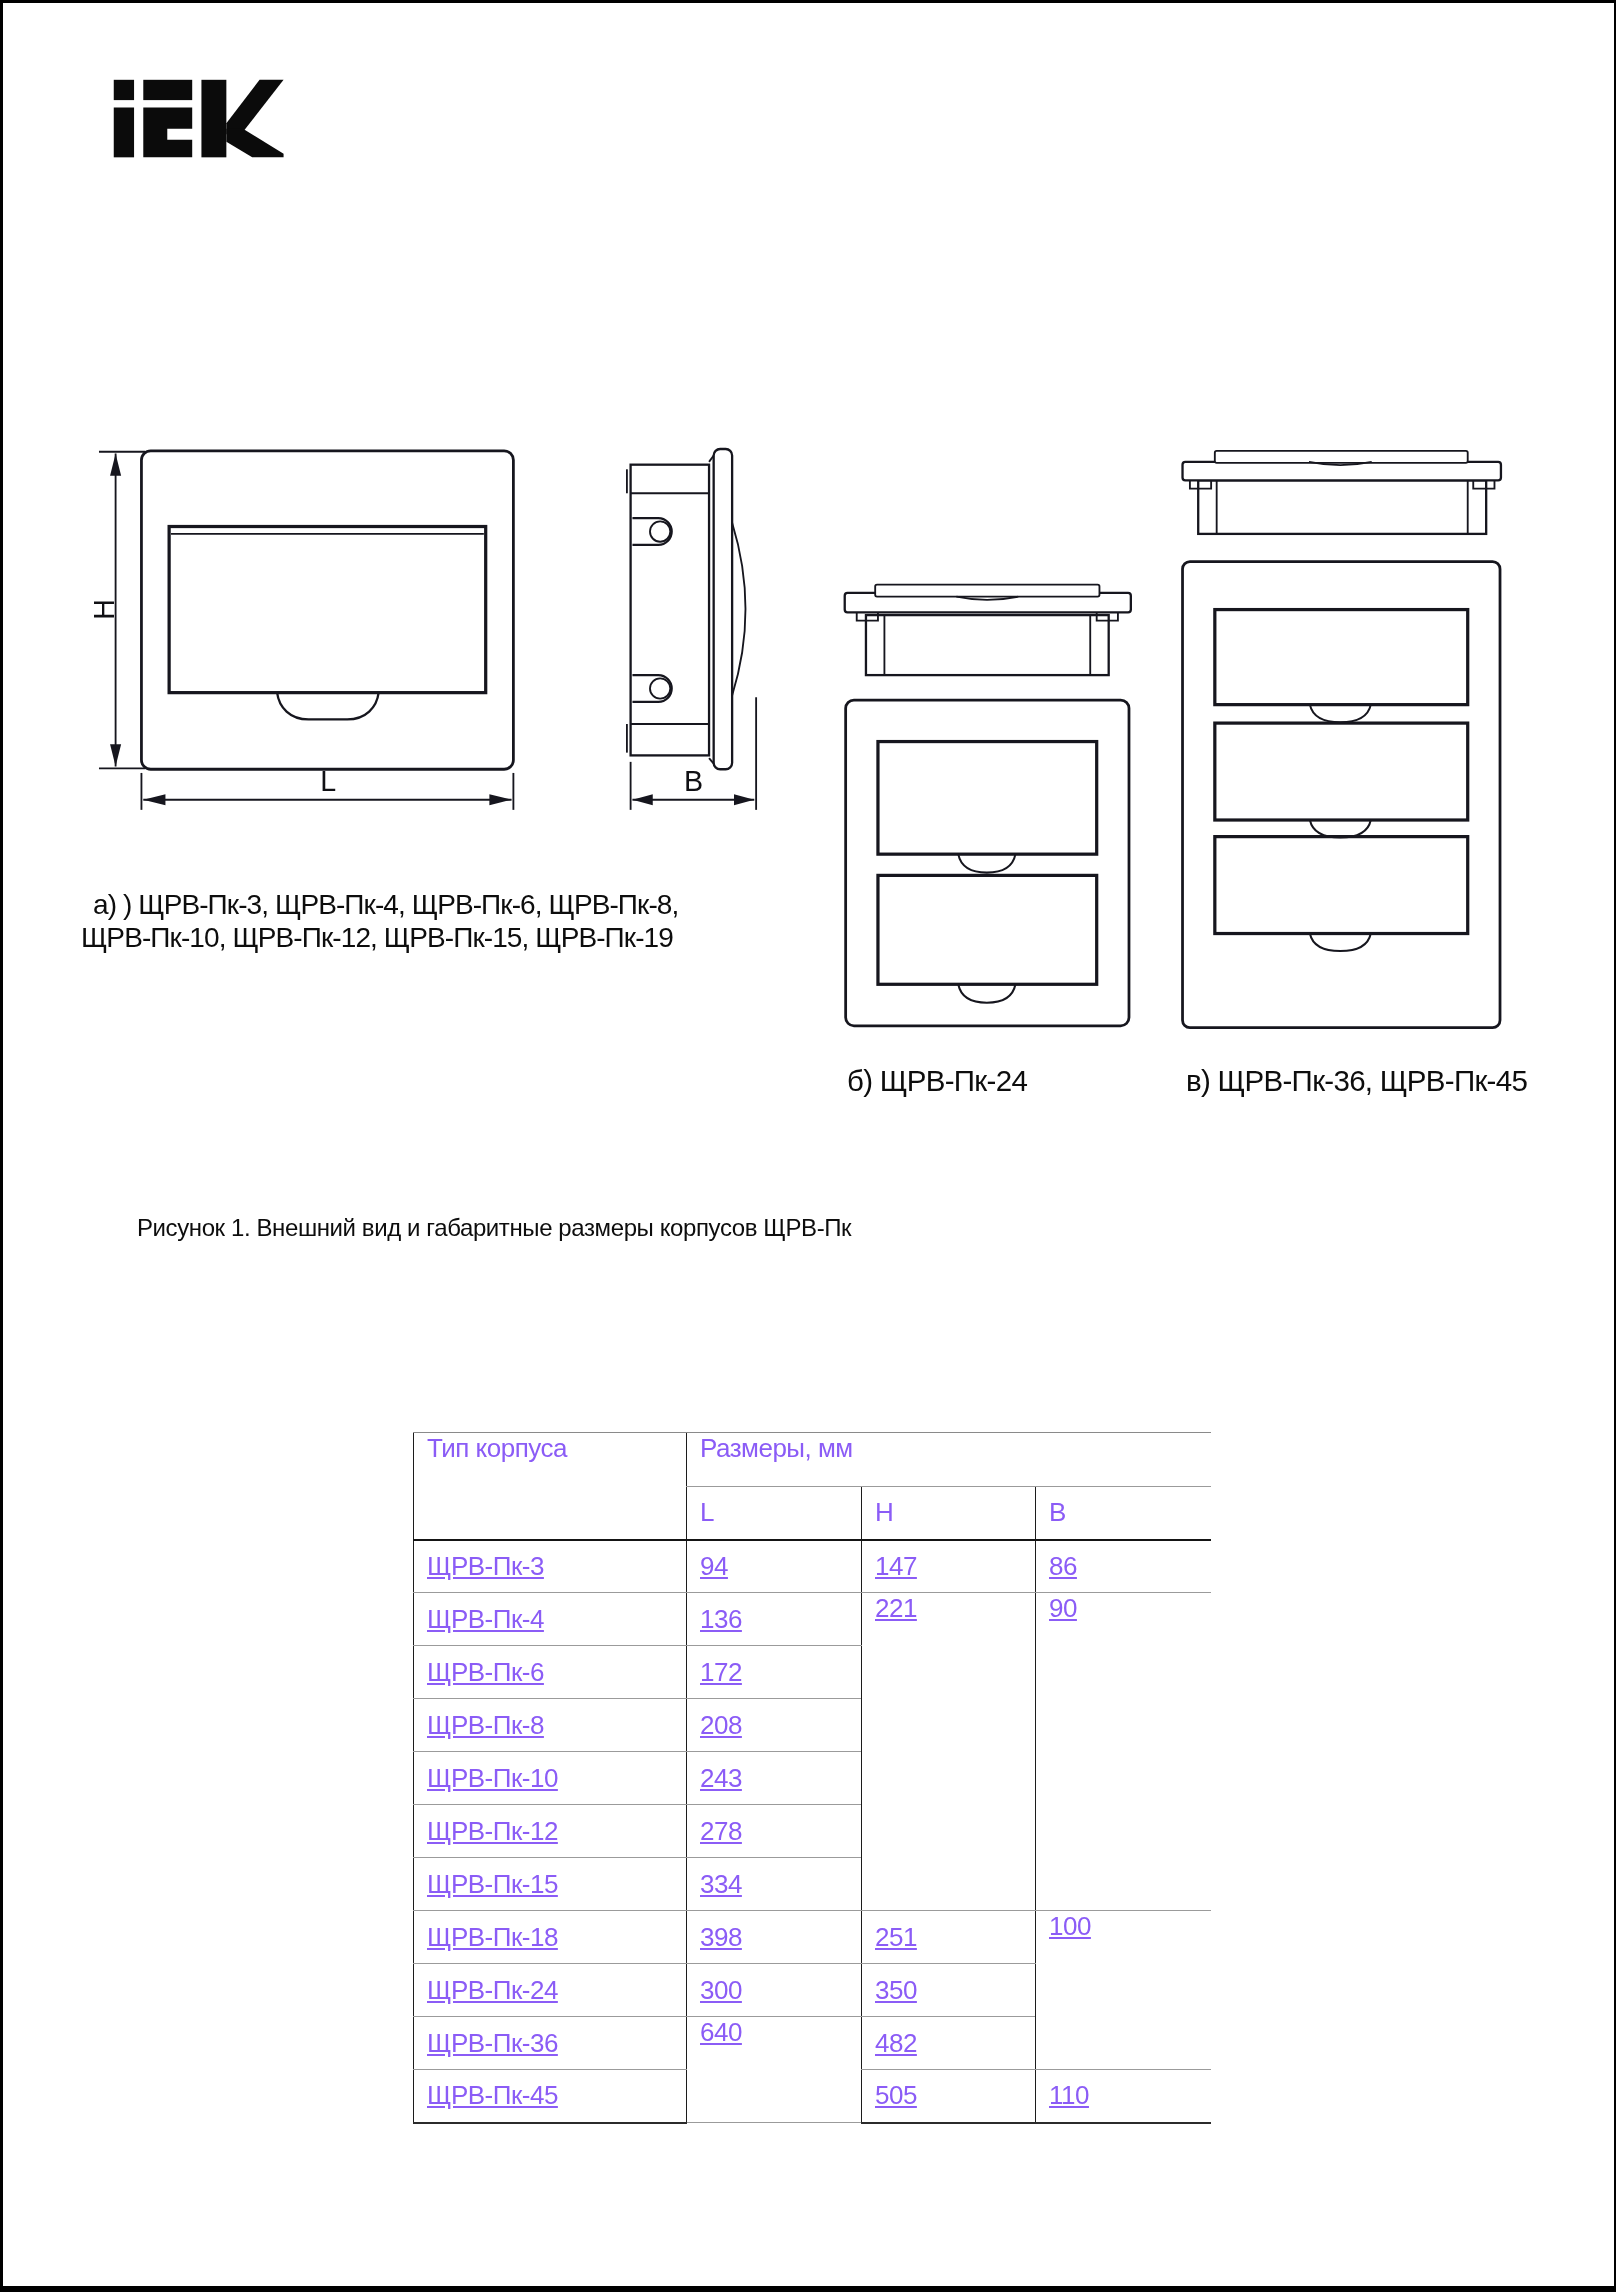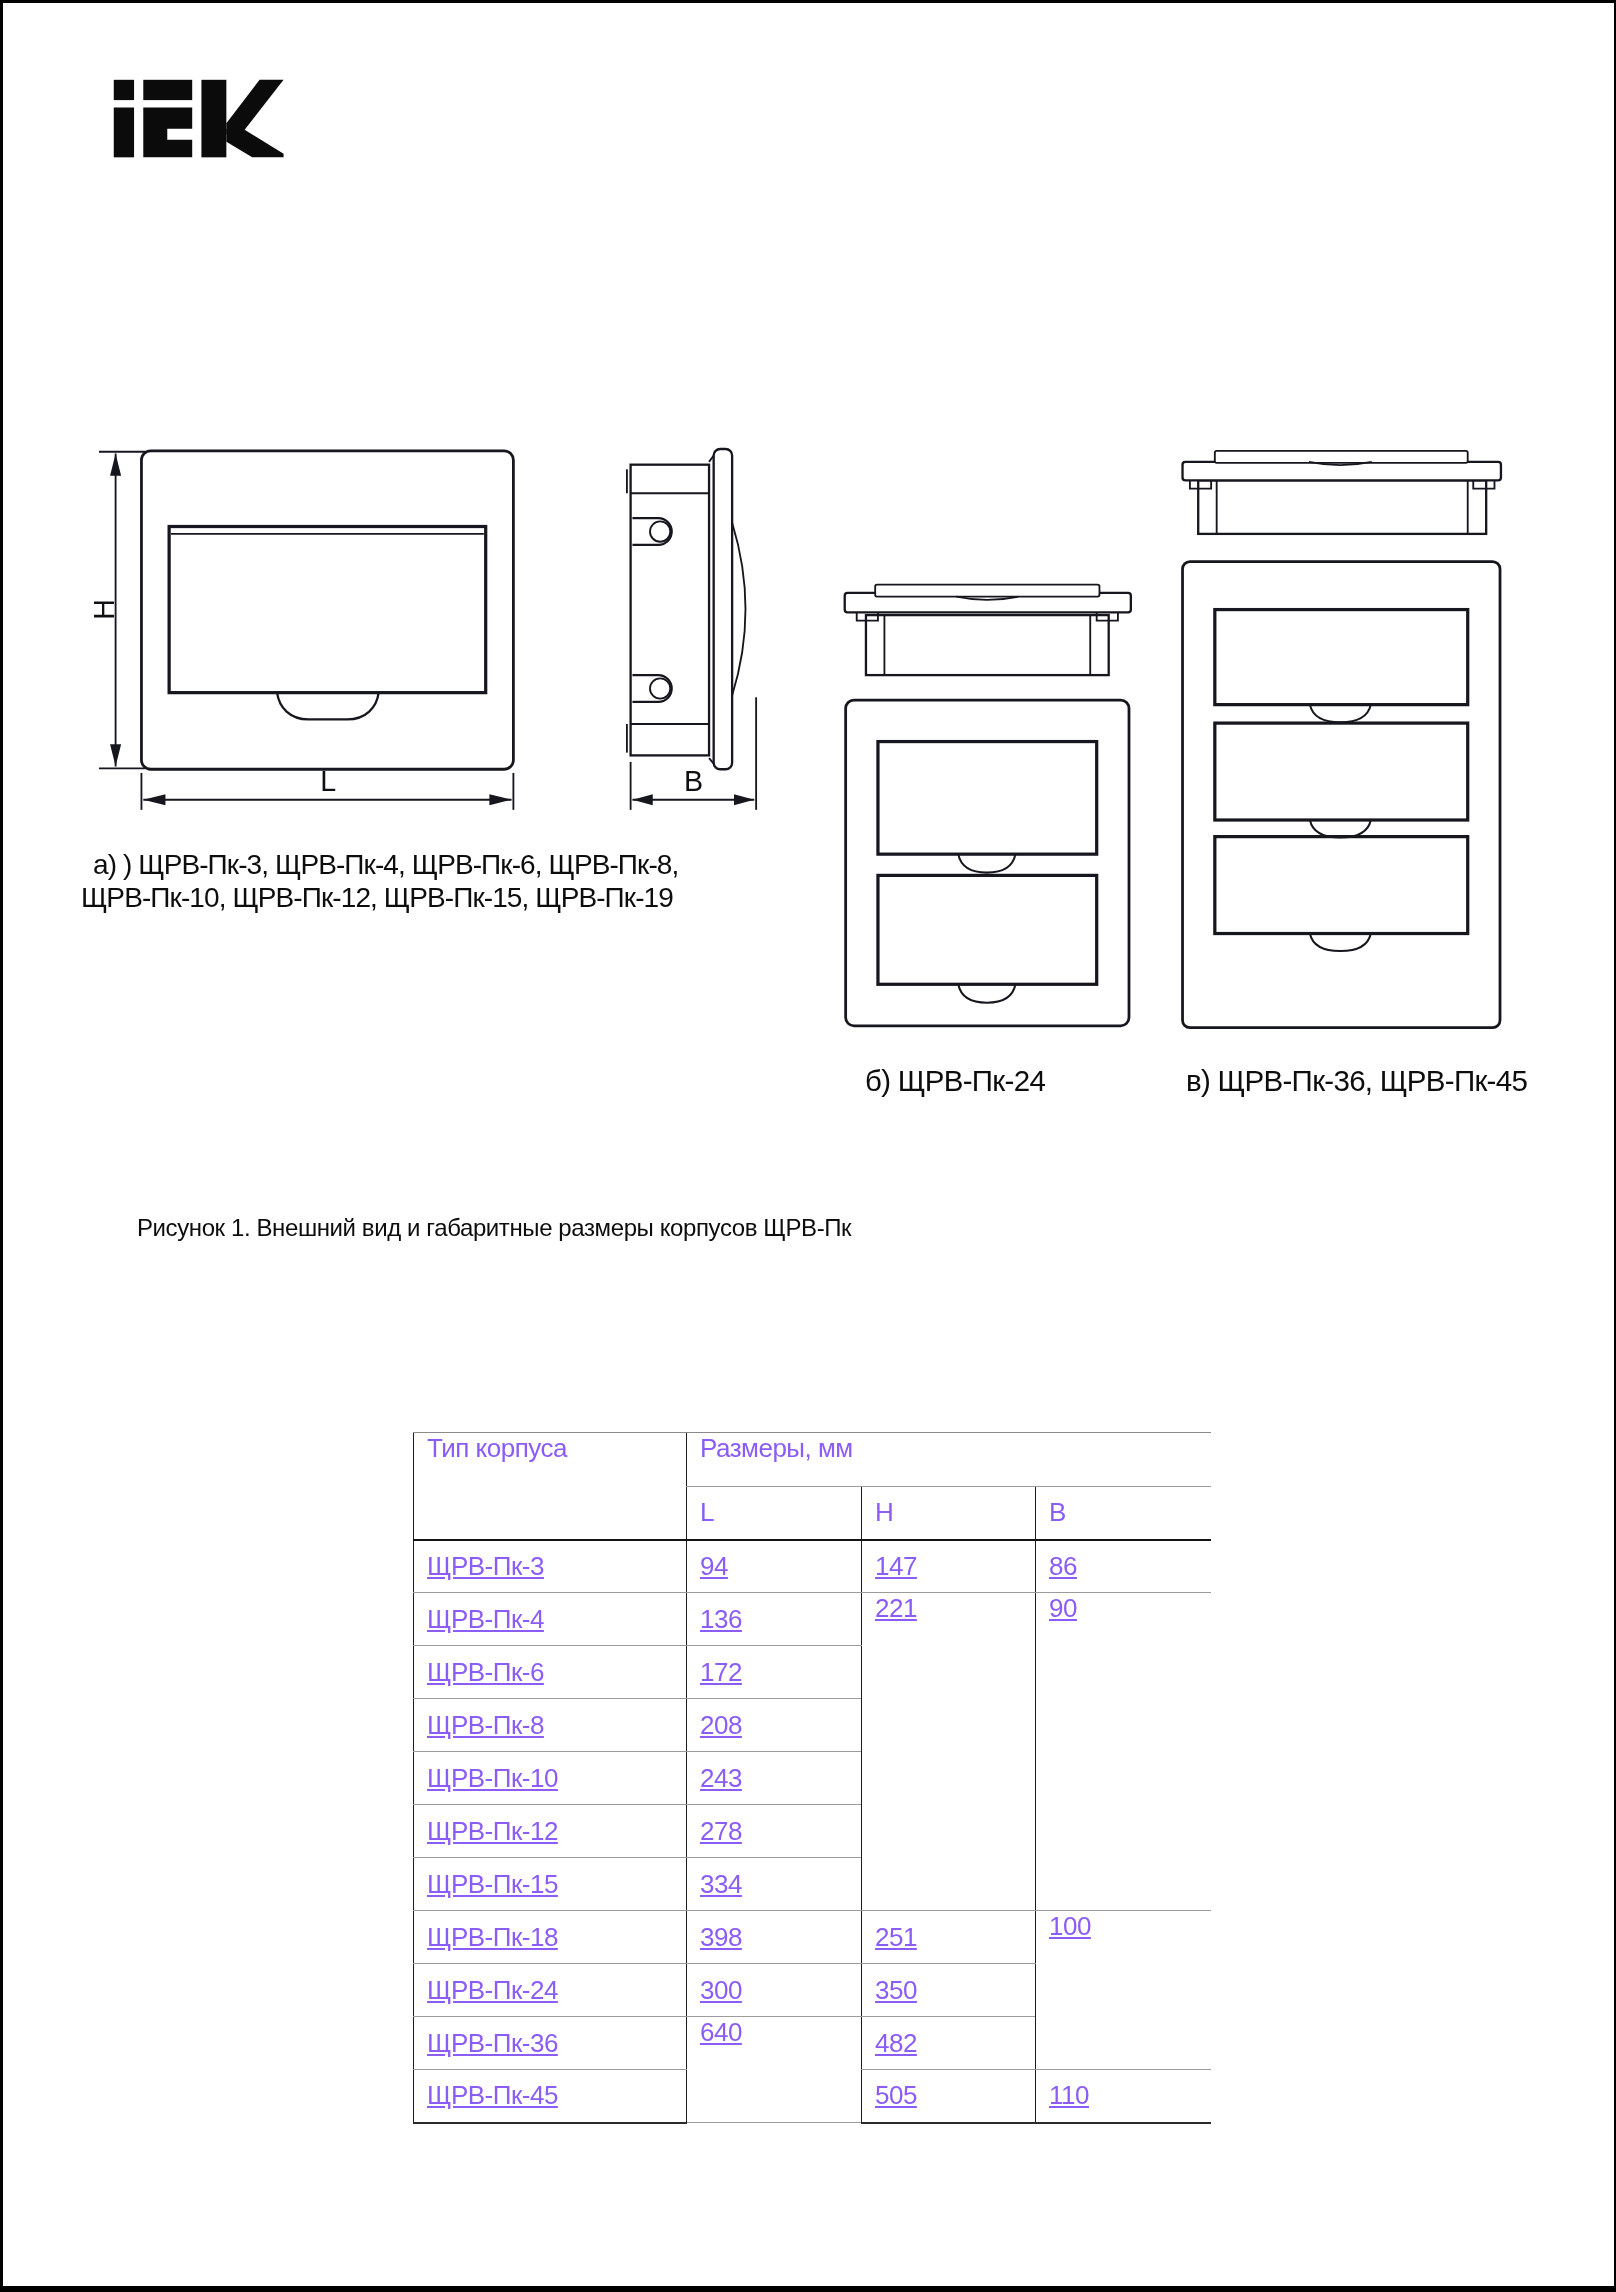--- a/index.html
+++ b/index.html
@@ -153,26 +153,26 @@
       <rect x="1278" y="605" width="344" height="505" rx="8" stroke-width="3"></rect>
       <rect x="1313" y="657" width="274" height="103" stroke-width="3.5"></rect>
       <path d="M1416,760 C1419,774 1431,779 1449,779 C1467,779 1479,774 1482,760" stroke-width="2.2"></path>
       <rect x="1313" y="780" width="274" height="105" stroke-width="3.5"></rect>
       <path d="M1416,885 C1419,899 1431,904 1449,904 C1467,904 1479,899 1482,885" stroke-width="2.2"></path>
       <rect x="1313" y="903" width="274" height="105" stroke-width="3.5"></rect>
       <path d="M1416,1008 C1419,1022 1431,1027 1449,1027 C1467,1027 1479,1022 1482,1008" stroke-width="2.2"></path>
     </g>
   </svg>
 
-  <div class="caption" style="left:78px;top:845px;">
+  <div class="caption" style="left:78px;top:885px;">
     <div class="indent1">а) ) ЩРВ-Пк-3, ЩРВ-Пк-4, ЩРВ-Пк-6, ЩРВ-Пк-8,</div>
     <div>ЩРВ-Пк-10, ЩРВ-Пк-12, ЩРВ-Пк-15, ЩРВ-Пк-19</div>
   </div>
 
-  <div class="caption caption-bv" style="left:862px;top:1061px;">б) ЩРВ-Пк-24</div>
+  <div class="caption caption-bv" style="left:844px;top:1061px;">б) ЩРВ-Пк-24</div>
 
   <div class="caption caption-bv" style="left:1183px;top:1061px;text-align:center;">в) ЩРВ-Пк-36, ЩРВ-Пк-45</div>
 
   <div class="fig-caption">Рисунок 1. Внешний вид и габаритные размеры корпусов ЩРВ-Пк</div>
 
   <table class="dims">
     <colgroup>
       <col style="width:273px">
         <col style="width:175px">
         <col style="width:174px">

